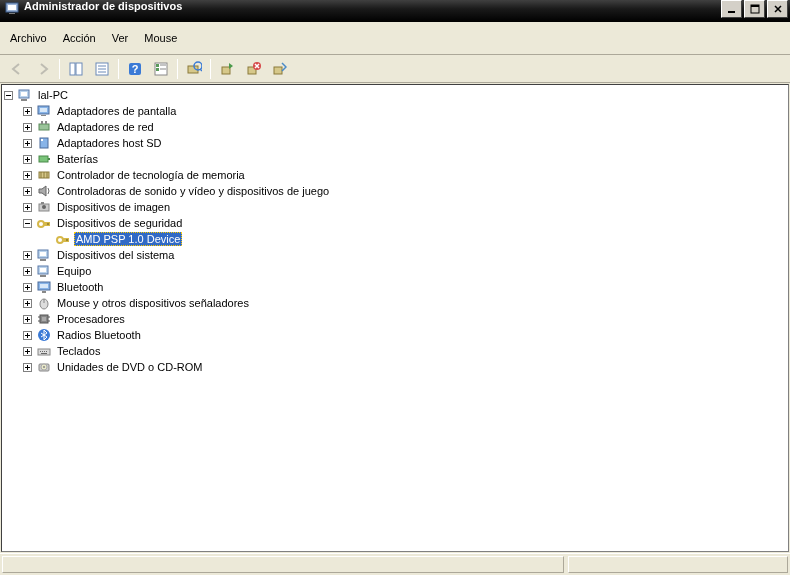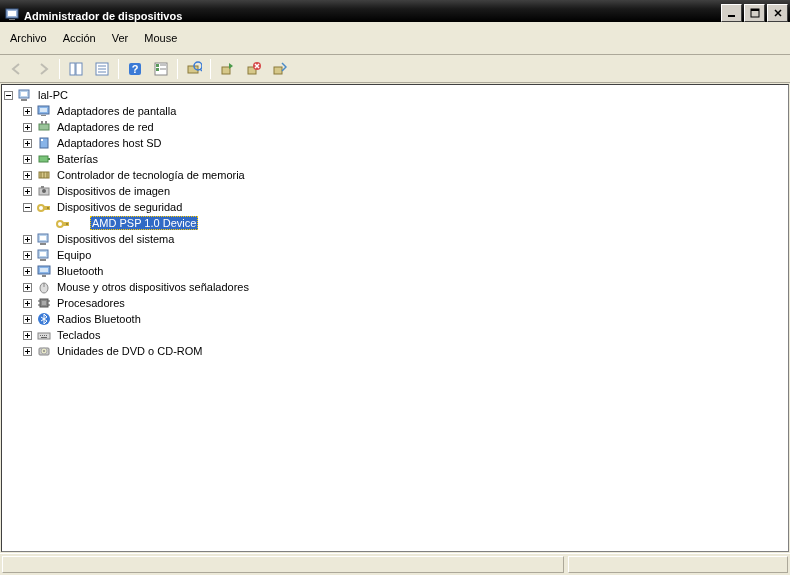--- a/index.html
+++ b/index.html
@@ -11,21 +11,21 @@
   height: 575px;
   overflow: hidden;
   display: flex;
   flex-direction: column;
 }
 .titlebar {
   height: 22px;
   background: linear-gradient(to bottom, #404040, #1a1a1a 40%, #000);
   color: #fff;
   display: flex;
-  align-items: flex-end;
+  align-items: flex-start;
   padding: 0 2px 0 4px;
   font-weight: bold;
 }
 .titlebar-icon {
   width: 16px; height: 16px;
   margin-right: 4px;
   display: inline-flex; align-items: center; justify-content: center;
 }
 .titlebar-text { flex: 1; }
 .winbtns { display: flex; gap: 2px; }
@@ -113,21 +113,20 @@
   margin-right: 3px;
   display: inline-flex; align-items: center; justify-content: center;
   flex-shrink: 0;
 }
 .node-label { padding: 0 2px; }
 .node-label.selected {
   background: #316ac5;
   color: #fff;
   border: 1px dotted #ffcc00;
   padding: 0 1px;
-  margin-left: 16px;
 }
 .statusbar {
   height: 22px;
   background: #ece9d8;
   border-top: 1px solid #fff;
   display: flex;
 }
 .status-pane {
   flex: 1;
   border: 1px solid #aca899;
@@ -325,20 +324,32 @@
                 </svg>
               </span>
           <span class="node-label">Controlador de tecnología de memoria</span>
         </div>
           </li>
         <li>
             <div class="node">
           <span class="expander plus"></span>
           <span class="node-icon">
                 <svg width="16" height="16">
+                  <path d="M3 6 L6 6 L10 3 L10 13 L6 10 L3 10 Z" fill="#aaa" stroke="#666"></path>
+                  <path d="M12 5 Q14 8 12 11" fill="none" stroke="#666"></path>
+                </svg>
+              </span>
+          <span class="node-label">Controladoras de sonido y vídeo y dispositivos de juego</span>
+        </div>
+          </li>
+        <li>
+            <div class="node">
+          <span class="expander plus"></span>
+          <span class="node-icon">
+                <svg width="16" height="16">
                   <rect x="3" y="5" width="10" height="7" fill="#ccc" stroke="#888"></rect>
                   <circle cx="8" cy="8" r="2" fill="#666"></circle>
                   <rect x="5" y="3" width="3" height="2" fill="#888"></rect>
                 </svg>
               </span>
           <span class="node-label">Dispositivos de imagen</span>
         </div>
           </li>
         <li>
           <div class="node">

